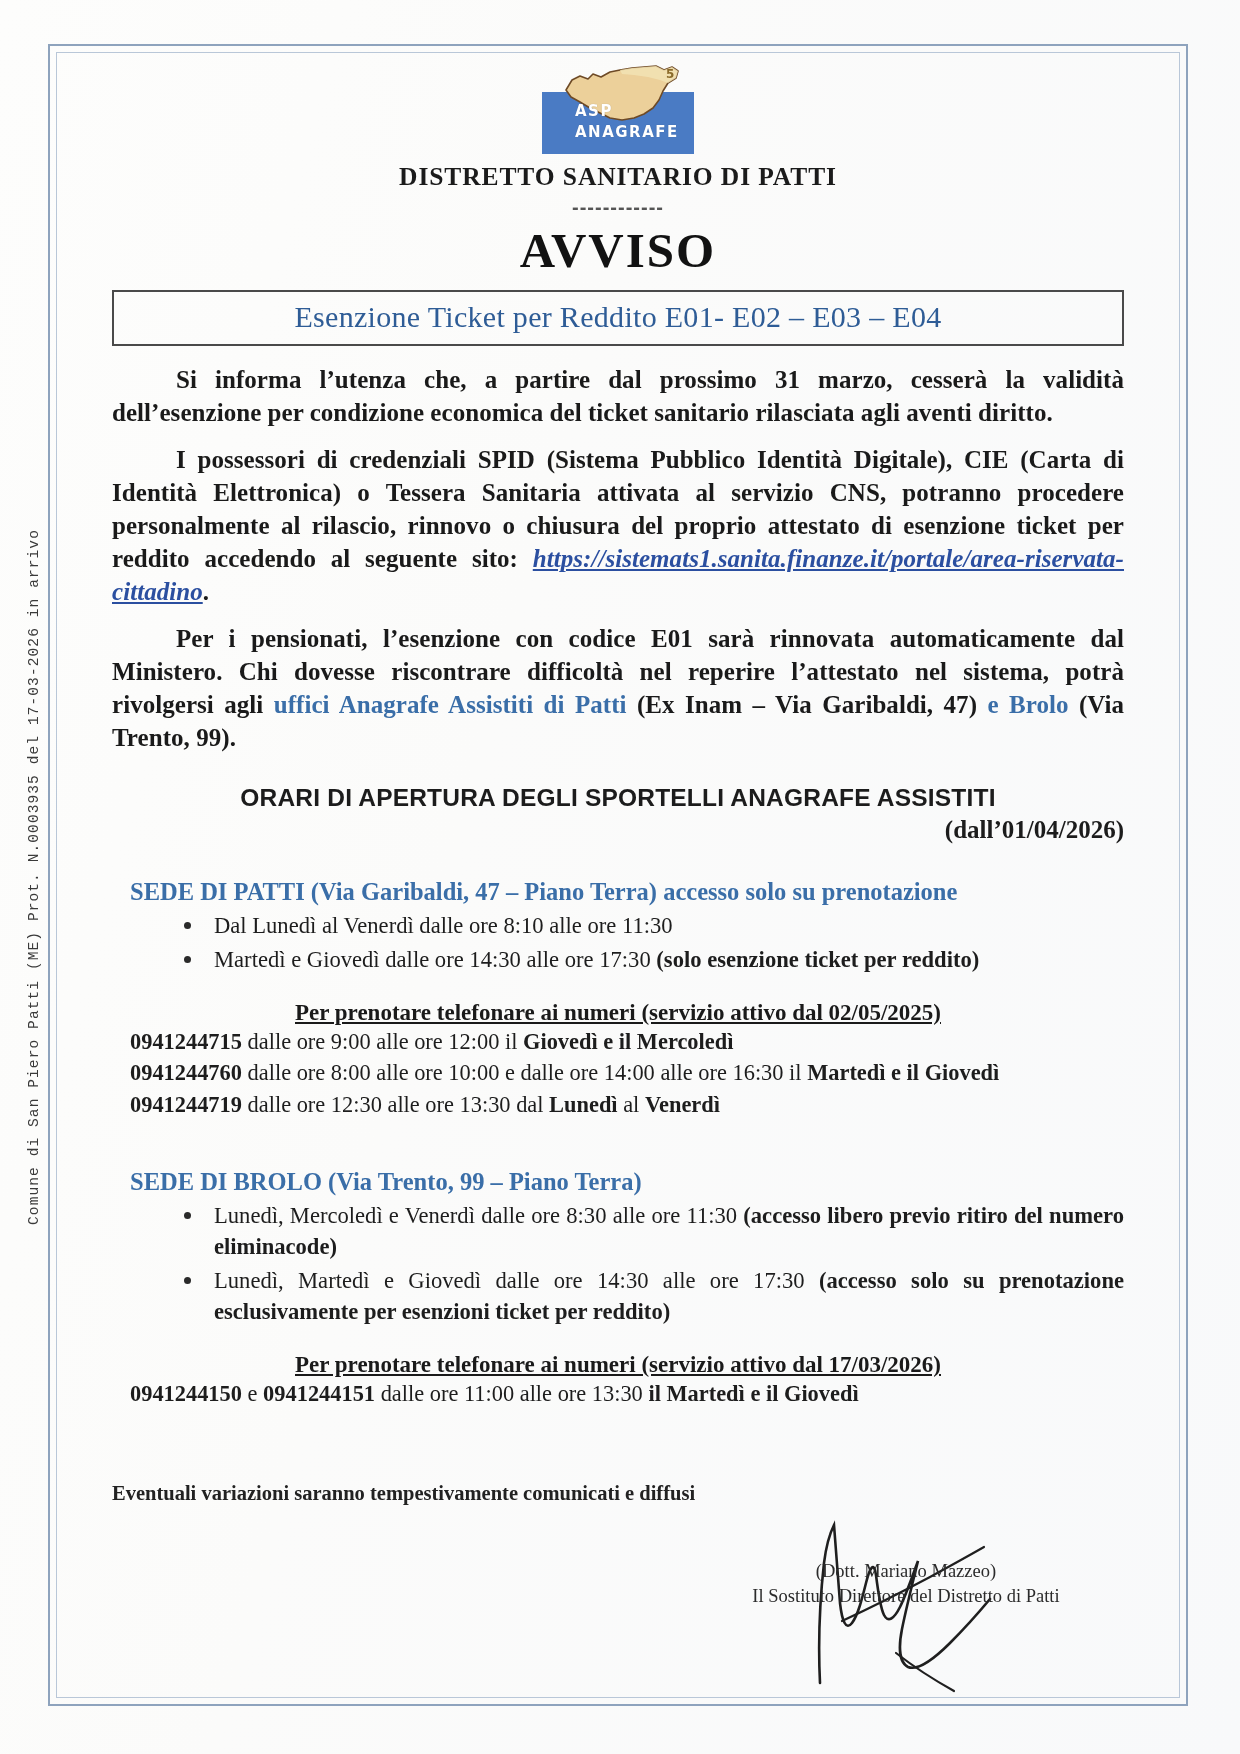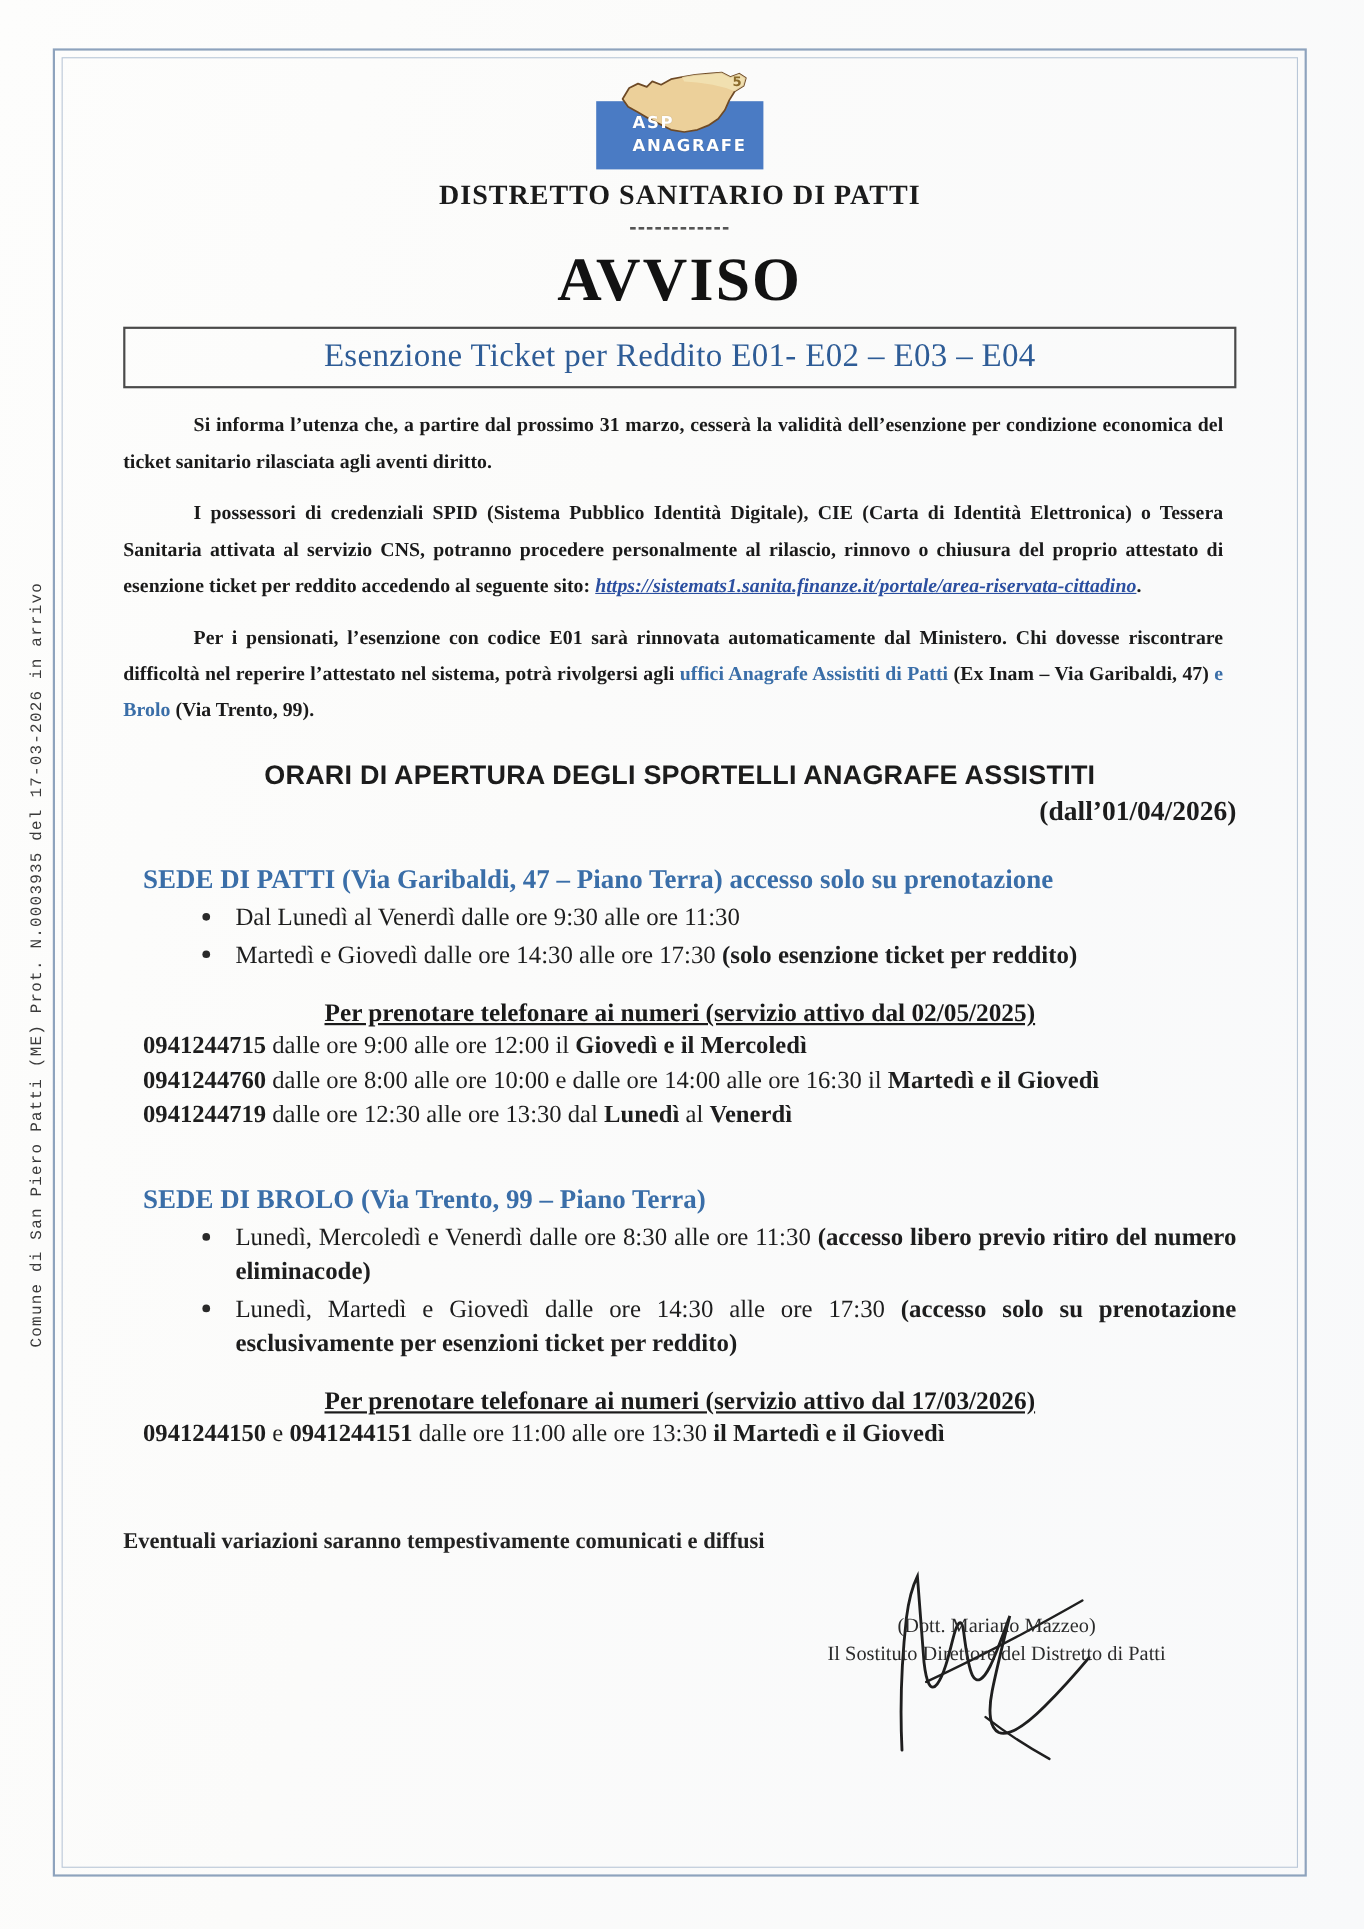--- a/index.html
+++ b/index.html
@@ -123,21 +123,21 @@
     text-align: center;
     font-size: 20px;
     letter-spacing: 1px;
     color: #555;
     margin-top: 4px;
     font-family: "Liberation Sans", sans-serif;
     font-weight: bold;
   }
   .avviso {
     text-align: center;
-    font-size: 56px;
+    font-size: 49px;
     font-weight: bold;
     letter-spacing: 2px;
     margin-top: 6px;
     line-height: 1.08;
     color: #121212;
   }
 
   
   .subject-box {
     margin-top: 12px;
@@ -147,22 +147,22 @@
   }
   .subject-box .subject-text {
     font-size: 30px;
     font-weight: normal;
     color: #2e5c96;
     letter-spacing: 0.3px;
   }
 
   
   p.para {
-    margin: 17px 12px 0 0;
-    font-size: 18px;
+    margin: 17px 0 0 0;
+    font-size: 25px;
     line-height: 33px;
     text-align: justify;
     text-indent: 64px;
     font-weight: bold;
     color: #1a1a1a;
     letter-spacing: 0.05px;
   }
   p.para.tight { margin-top: 14px; }
   .link {
     color: #2b4fa0;
@@ -326,21 +326,21 @@
     <span>Per i pensionati, l’esenzione con codice E01 sarà rinnovata automaticamente dal Ministero. Chi dovesse riscontrare difficoltà nel reperire l’attestato nel sistema, potrà rivolgersi agli </span><span class="blue-txt">uffici Anagrafe Assistiti di Patti</span><span> (Ex Inam – Via Garibaldi, 47) </span><span class="blue-txt">e Brolo</span><span> (Via Trento, 99).</span>
   </p>
 
   <div class="section-heading">ORARI DI APERTURA DEGLI SPORTELLI ANAGRAFE ASSISTITI</div>
   <div class="section-subheading">(dall’01/04/2026)</div>
 
   <div class="office-block">
     <div class="office-title">SEDE DI PATTI (Via Garibaldi, 47 – Piano Terra)  accesso solo su prenotazione</div>
     <ul class="hours">
       <li>
-        <span class="bullet"></span><span>Dal Lunedì al Venerdì dalle ore   9:30 alle ore 11:30</span><b></b>
+        <span class="bullet"></span><span>Dal Lunedì al Venerdì dalle ore   8:10 alle ore 11:30</span><b></b>
       </li>
       <li>
         <span class="bullet"></span><span>Martedì   e  Giovedì dalle ore 14:30 alle ore 17:30 </span><b>(solo esenzione ticket per reddito)</b>
       </li>
     </ul>
     <div class="book-line">
       <u>Per prenotare telefonare ai numeri (servizio attivo dal  02/05/2025)</u>
     </div>
     <div class="phone-line">
       <b>0941244715</b><span> dalle ore   9:00 alle ore 12:00 il </span><b>Giovedì e il Mercoledì</b>

